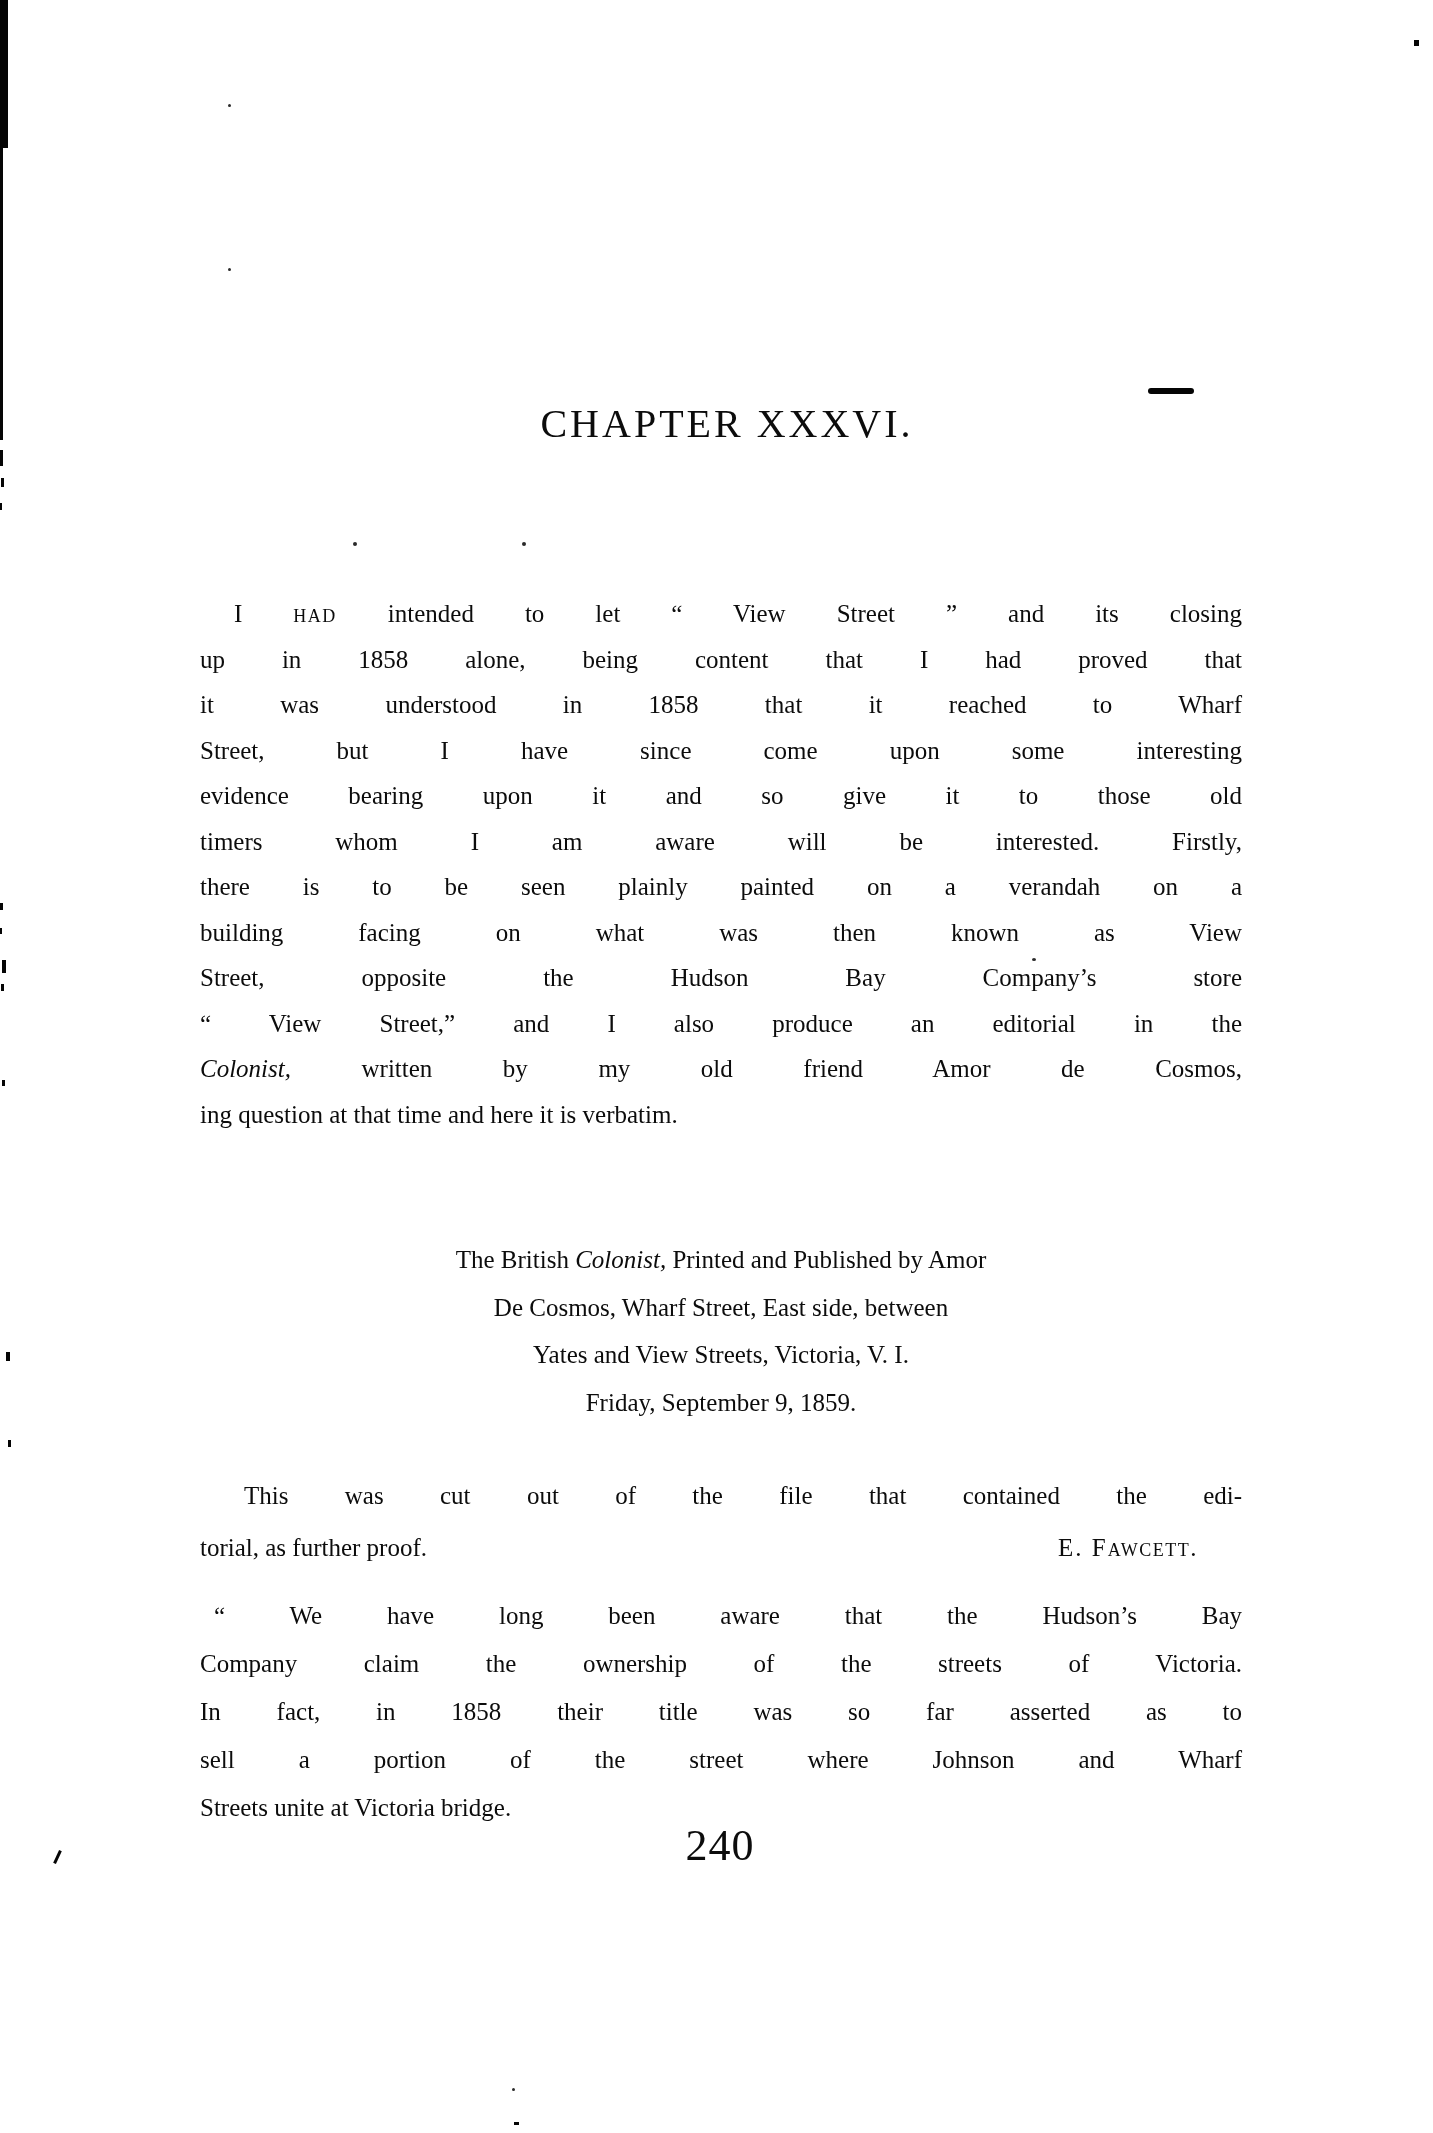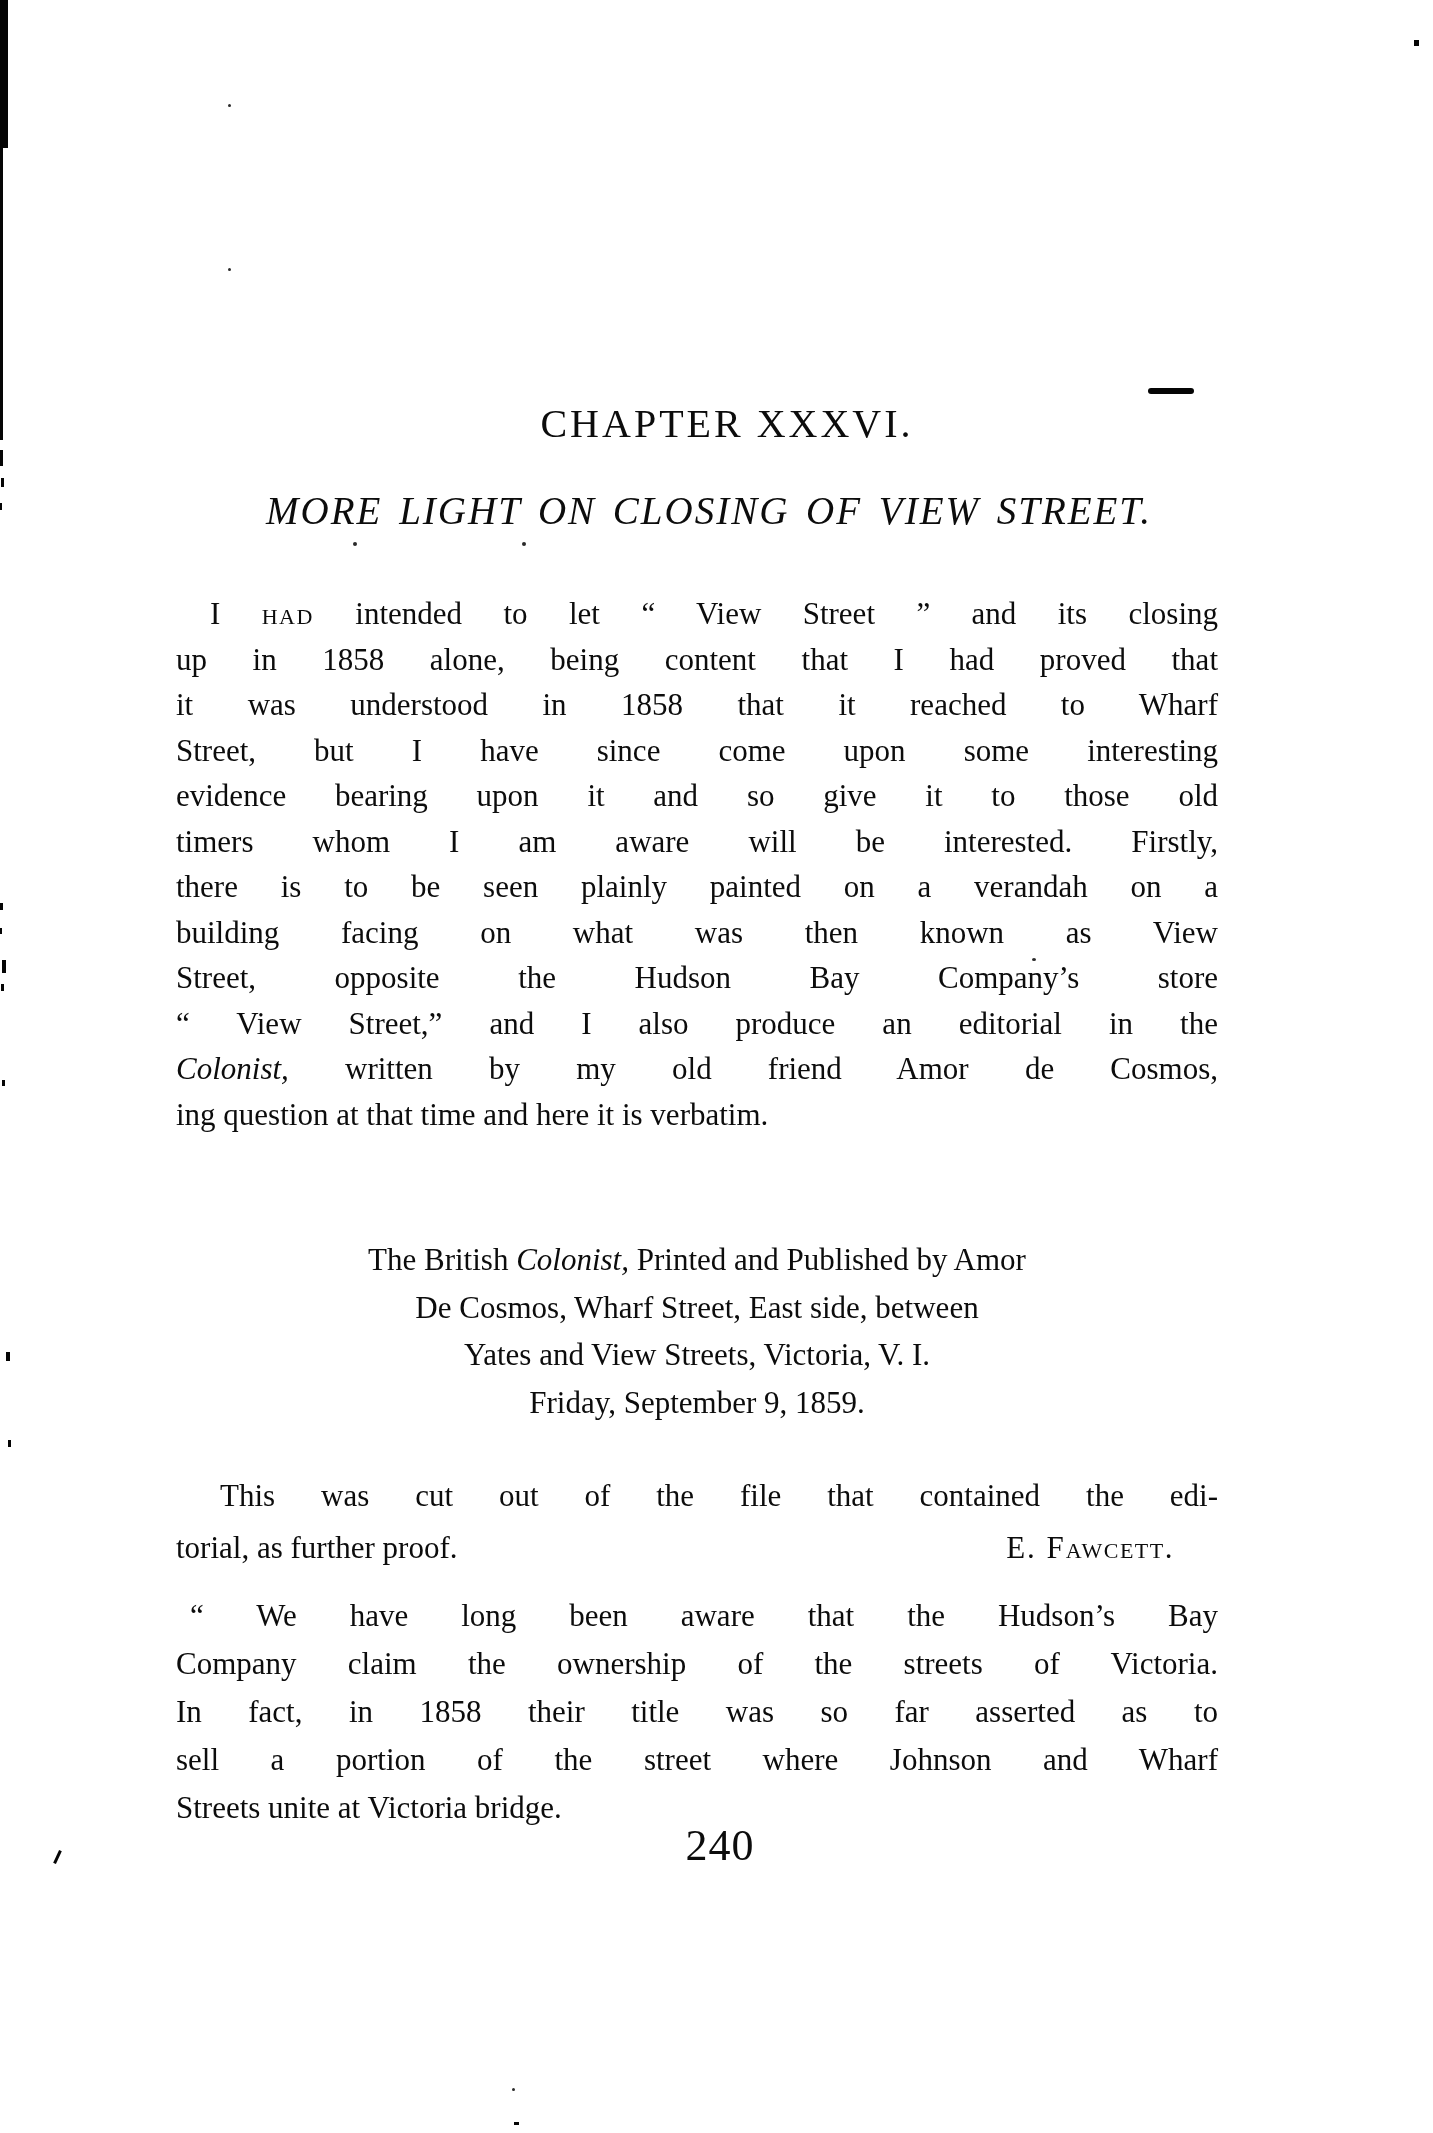--- a/index.html
+++ b/index.html
@@ -19,22 +19,22 @@
     white-space:nowrap;
   }
   .title{
     left:188px;top:488px;width:1042px;
     text-align:center;
     font-style:italic;
     font-size:39px;letter-spacing:2px;word-spacing:5px;
     white-space:nowrap;
   }
   .body-block{
-    left:176px;width:1042px;
-    font-size:31px;
+    left:200px;width:1042px;
+    font-size:25px;
   }
   .p1{top:591px;line-height:45.5px;}
   .cite{top:1236px;line-height:47.5px;}
   .proof{top:1470px;line-height:52px;}
   .pq{top:1592px;line-height:48px;}
   .line{text-align:justify;text-align-last:justify;}
   .line:last-child{text-align-last:left;}
   .cite .line, .cite .line:last-child{text-align:right;text-align-last:center;}
   .p1 .line:first-child{text-indent:34px;}
   .proof .line.first{text-indent:44px;}
@@ -73,21 +73,20 @@
   <div class="art dot" style="left:522px;top:542px;width:4px;height:4px;"></div>
   <div class="art dot" style="left:228px;top:104px;width:3px;height:3px;"></div>
   <div class="art dot" style="left:228px;top:268px;width:3px;height:3px;"></div>
   <div class="art dot" style="left:1032px;top:958px;width:4px;height:3px;"></div>
   <div class="art" style="left:56px;top:1850px;width:3px;height:14px;transform:rotate(25deg);"></div>
   <div class="art dot" style="left:512px;top:2088px;width:3px;height:3px;"></div>
   <div class="art" style="left:514px;top:2122px;width:5px;height:3px;"></div>
 
   <div class="abs heading">CHAPTER XXXVI.</div>
 
-  <div class="abs title">MORE LIGHT ON CLOSING OF VIEW STREET.</div>
 
   <div class="abs body-block p1">
       <div class="line first">I <span class="sc">had</span> intended to let “ View Street ” and its closing</div>
       <div class="line">up in 1858 alone, being content that I had proved that</div>
       <div class="line">it was understood in 1858 that it reached to Wharf</div>
       <div class="line">Street, but I have since come upon some interesting</div>
       <div class="line">evidence bearing upon it and so give it to those old</div>
       <div class="line">timers whom I am aware will be interested.  Firstly,</div>
       <div class="line">there is to be seen plainly painted on a verandah on a</div>
       <div class="line">building facing on what was then known as View</div>

